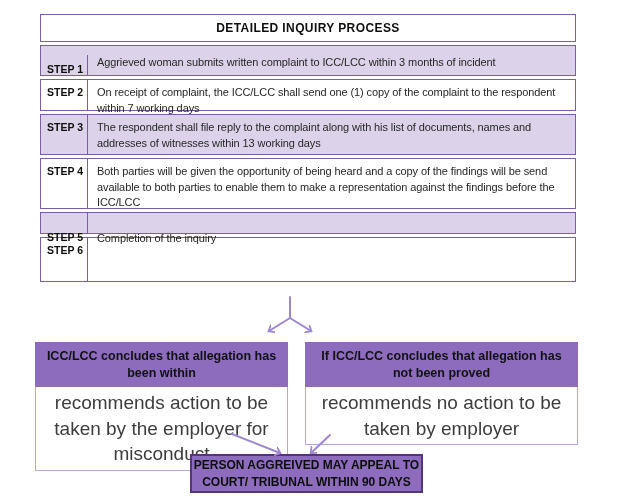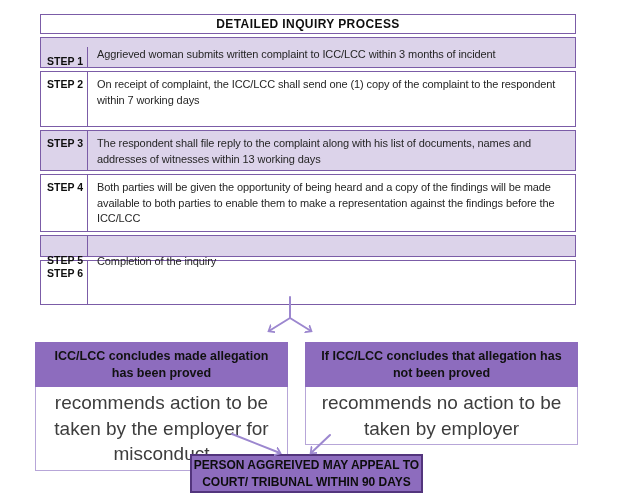--- a/index.html
+++ b/index.html
@@ -20,21 +20,21 @@
   }
   .trow {
     display: flex;
     border: 1px solid #7b5ca7;
     box-sizing: border-box;
     margin-bottom: 3px;
     background: #ffffff;
   }
   .trow.shaded { background: #dcd3ea; }
   .trow.title-row {
-    height: 20px;
+    height: 28px;
     align-items: center;
     justify-content: center;
     font-weight: bold;
     font-size: 12px;
     letter-spacing: 0.4px;
     color: #0e0e0e;
     text-align: center;
   }
   .cell-step {
     width: 47px;
@@ -49,23 +49,23 @@
   }
   .cell-text {
     flex: 1;
     padding: 5px 9px 4px 9px;
     font-size: 11px;
     line-height: 1.42;
     letter-spacing: -0.1px;
     color: #262626;
   }
   .h31 { height: 31px; align-items: flex-end; }
-  .h40 { height: 56px; }
+  .h40 { height: 32px; }
   .h41 { height: 41px; }
-  .h57 { height: 58px; }
+  .h57 { height: 51px; }
   .h22 { height: 22px; }
   .h45 { height: 45px; }
   .h22 .cell-step, .h22 .cell-text { padding-top: 18px; }
   .h31 .cell-step, .h31 .cell-text { padding-top: 8px; }
 
   
   .outcome { position: absolute; top: 342px; }
   .outcome.left  { left: 35px;  width: 253px; }
   .outcome.right { left: 305px; width: 273px; }
   .outcome-header {
@@ -137,21 +137,21 @@
     <div class="cell-text">On receipt of complaint, the ICC/LCC shall send one (1) copy of the complaint to the respondent within 7 working days</div>
   </div>
 
   <div class="trow shaded h41">
     <div class="cell-step">STEP 3</div>
     <div class="cell-text">The respondent shall file reply to the complaint along with his list of documents, names and addresses of witnesses within 13 working days</div>
   </div>
 
   <div class="trow h57">
     <div class="cell-step">STEP 4</div>
-    <div class="cell-text">Both parties will be given the opportunity of being heard and a copy of the findings will be made available to both parties to enable them to make a representation against the findings before the ICC/LCC</div>
+    <div class="cell-text">Both parties will be given the opportunity of being heard and a copy of the findings will be send available to both parties to enable them to make a representation against the findings before the ICC/LCC</div>
   </div>
 
   <div class="trow shaded h22">
     <div class="cell-step">STEP 5</div>
     <div class="cell-text">Completion of the inquiry</div>
   </div>
 
   <div class="trow h45">
     <div class="cell-step">STEP 6</div>
   </div>
@@ -167,21 +167,21 @@
     <line x1="290" y1="297" x2="290" y2="318"></line>
     <line x1="290" y1="318" x2="269" y2="331" marker-end="url(#chev)"></line>
     <line x1="290" y1="318" x2="311" y2="331" marker-end="url(#chev)"></line>
     <line x1="232" y1="434" x2="280" y2="453" marker-end="url(#chev)"></line>
     <line x1="330" y1="435" x2="311" y2="453" marker-end="url(#chev)"></line>
   </g>
 </svg>
 
 <div class="outcome left">
   <div class="outcome-header">
-    <span>ICC/LCC concludes made allegation has been proved</span>
+    <span>ICC/LCC concludes that allegation has been within</span>
   </div>
   <div class="outcome-body">
     <span>recommends action to be taken by the employer for misconduct</span>
   </div>
 </div>
 
 <div class="outcome right">
   <div class="outcome-header">
     <span>If ICC/LCC concludes that allegation has not been proved</span>
   </div>

